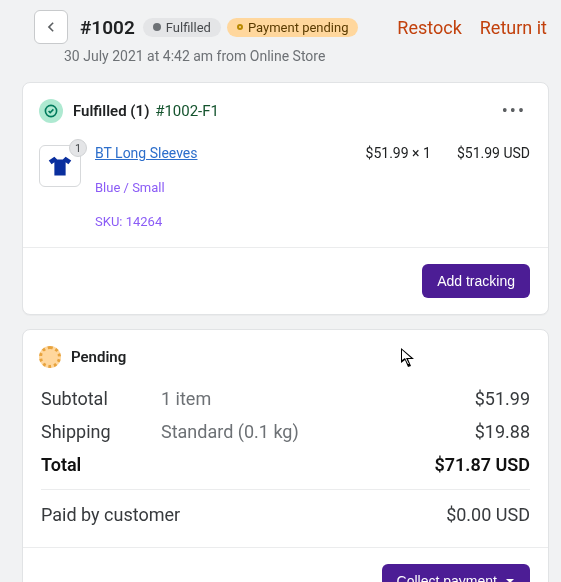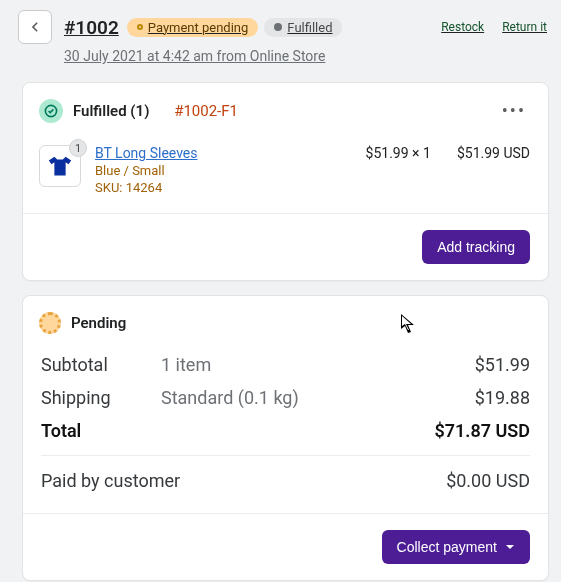--- a/index.html
+++ b/index.html
@@ -4,66 +4,66 @@
 <style>
   * { box-sizing: border-box; }
   html, body { margin:0; padding:0; }
   body {
     width:561px; height:582px;
     background:#f1f2f3;
     font-family:-apple-system,BlinkMacSystemFont,"Segoe UI",Roboto,Helvetica,Arial,sans-serif;
     font-size:14px; color:#202223;
     overflow:hidden;
   }
-  .topbar { display:flex; align-items:center; padding:10px 14px 4px 18px;text-decoration:underline; }
+  .topbar { display:flex; align-items:center; padding:10px 14px 4px 34px; }
   .back-btn {
     width:34px;height:34px;border:1px solid #c8cacc;border-radius:6px;
     background:#fff;display:flex;align-items:center;justify-content:center;
     margin-right:12px;cursor:pointer;
   }
   .order-title { font-size:19px; font-weight:600; margin-right:8px; }
   .badge { display:inline-flex;align-items:center;padding:2px 10px;border-radius:12px;font-size:13px;margin-right:6px; }
   .badge-dot { width:8px;height:8px;border-radius:50%;margin-right:5px; }
   .badge-payment { background:#ffd79d; color:#5a3b00; }
   .badge-payment .badge-dot { border:2px solid #b98900; background:transparent; width:6px;height:6px; }
   .badge-fulfilled { background:#e4e5e7; color:#474a4d; }
   .badge-fulfilled .badge-dot { background:#6d7175; }
   .spacer { flex:1; }
-  .top-action { font-size:12px;color:#14532d;margin-left:18px;cursor:pointer; }
-  .subheader { padding:0 0 12px 64px; color:#6d7175; font-size:14px;text-decoration:underline; }
+  .top-action { font-size:18px;color:#c2410c;margin-left:18px;cursor:pointer; }
+  .subheader { padding:0 0 12px 64px; color:#6d7175; font-size:14px; }
 
   .card {
     background:#fff;border:1px solid #e1e3e5;border-radius:8px;
     margin:6px 12px 14px 22px;box-shadow:0 1px 1px rgba(0,0,0,0.03);
   }
   .card-head { display:flex;align-items:center;padding:16px 18px 10px 16px; }
   .status-icon {
     width:24px;height:24px;border-radius:50%;display:flex;align-items:center;justify-content:center;margin-right:10px;
   }
   .status-fulfilled { background:#aee9d1; }
   .status-pending { background:#ffd79d; border:3px dotted #e8a33d; width:22px;height:22px;}
   .card-title { font-weight:600;font-size:15px; }
-  .card-title-sub { color:#c2410c; margin-left:21px; font-weight:400; }
+  .card-title-sub { color:#14532d; margin-left:2px; font-weight:400; }
   .more-btn {
     color:#5c5f62;font-size:18px;letter-spacing:2px;cursor:pointer;padding:0 4px;line-height:10px;
   }
   .line-item { display:flex;align-items:flex-start;padding:12px 18px 18px 16px; }
   .thumb-wrap { position:relative;margin-right:14px; }
   .thumb {
     width:42px;height:42px;border:1px solid #d7d9db;border-radius:6px;background:#fff;
     display:flex;align-items:center;justify-content:center;
   }
   .thumb-badge {
     position:absolute;top:-6px;right:-6px;width:18px;height:18px;border-radius:50%;
     background:#e4e5e7;color:#44474a;font-size:11px;display:flex;align-items:center;justify-content:center;
     border:1px solid #d0d2d4;
   }
   .li-info { flex:1; }
   .li-name { color:#2c6ecb;text-decoration:underline;cursor:pointer;font-size:14px; }
-  .li-variant,.li-sku { color:#a16207;font-size:13px;margin-top:2px; }
+  .li-variant,.li-sku { color:#8b5cf6;font-size:13px;margin-top:19px; }
   .li-price { color:#202223;font-size:14px;margin-right:26px;white-space:nowrap; }
   .li-total { color:#202223;font-size:14px;white-space:nowrap; }
   .card-divider { border-top:1px solid #ebeced;margin:0 0; }
   .card-actions { display:flex;justify-content:flex-end;padding:16px 18px; }
   .btn-primary {
     background:#4c1d95;color:#fff;border:none;border-radius:6px;
     padding:9px 15px;font-size:14px;font-weight:500;cursor:pointer;
     display:inline-flex;align-items:center;
   }
   .btn-primary .chev { margin-left:8px; }
@@ -84,27 +84,27 @@
 </head>
 <body>
 
 <div class="topbar">
   <div class="back-btn">
     <svg width="16" height="16" viewBox="0 0 20 20">
         <path fill="#5c5f62" d="M12 16l-6-6 6-6 1.4 1.4L8.8 10l4.6 4.6z"></path>
       </svg>
   </div>
   <div class="order-title">#1002</div>
+  <span class="badge badge-fulfilled">
+    <span class="badge-dot"></span>
+    <span>Fulfilled</span>
+  </span>
   <span class="badge badge-payment">
     <span class="badge-dot"></span>
     <span>Payment pending</span>
-  </span>
-  <span class="badge badge-fulfilled">
-    <span class="badge-dot"></span>
-    <span>Fulfilled</span>
   </span>
   <div class="spacer"></div>
   <div class="top-action">Restock</div>
   <div class="top-action">Return it</div>
 </div>
 <div class="subheader">30 July 2021 at 4:42 am from Online Store</div>
 
 <div class="card">
   <div class="card-head">
     <div class="status-icon status-fulfilled">

